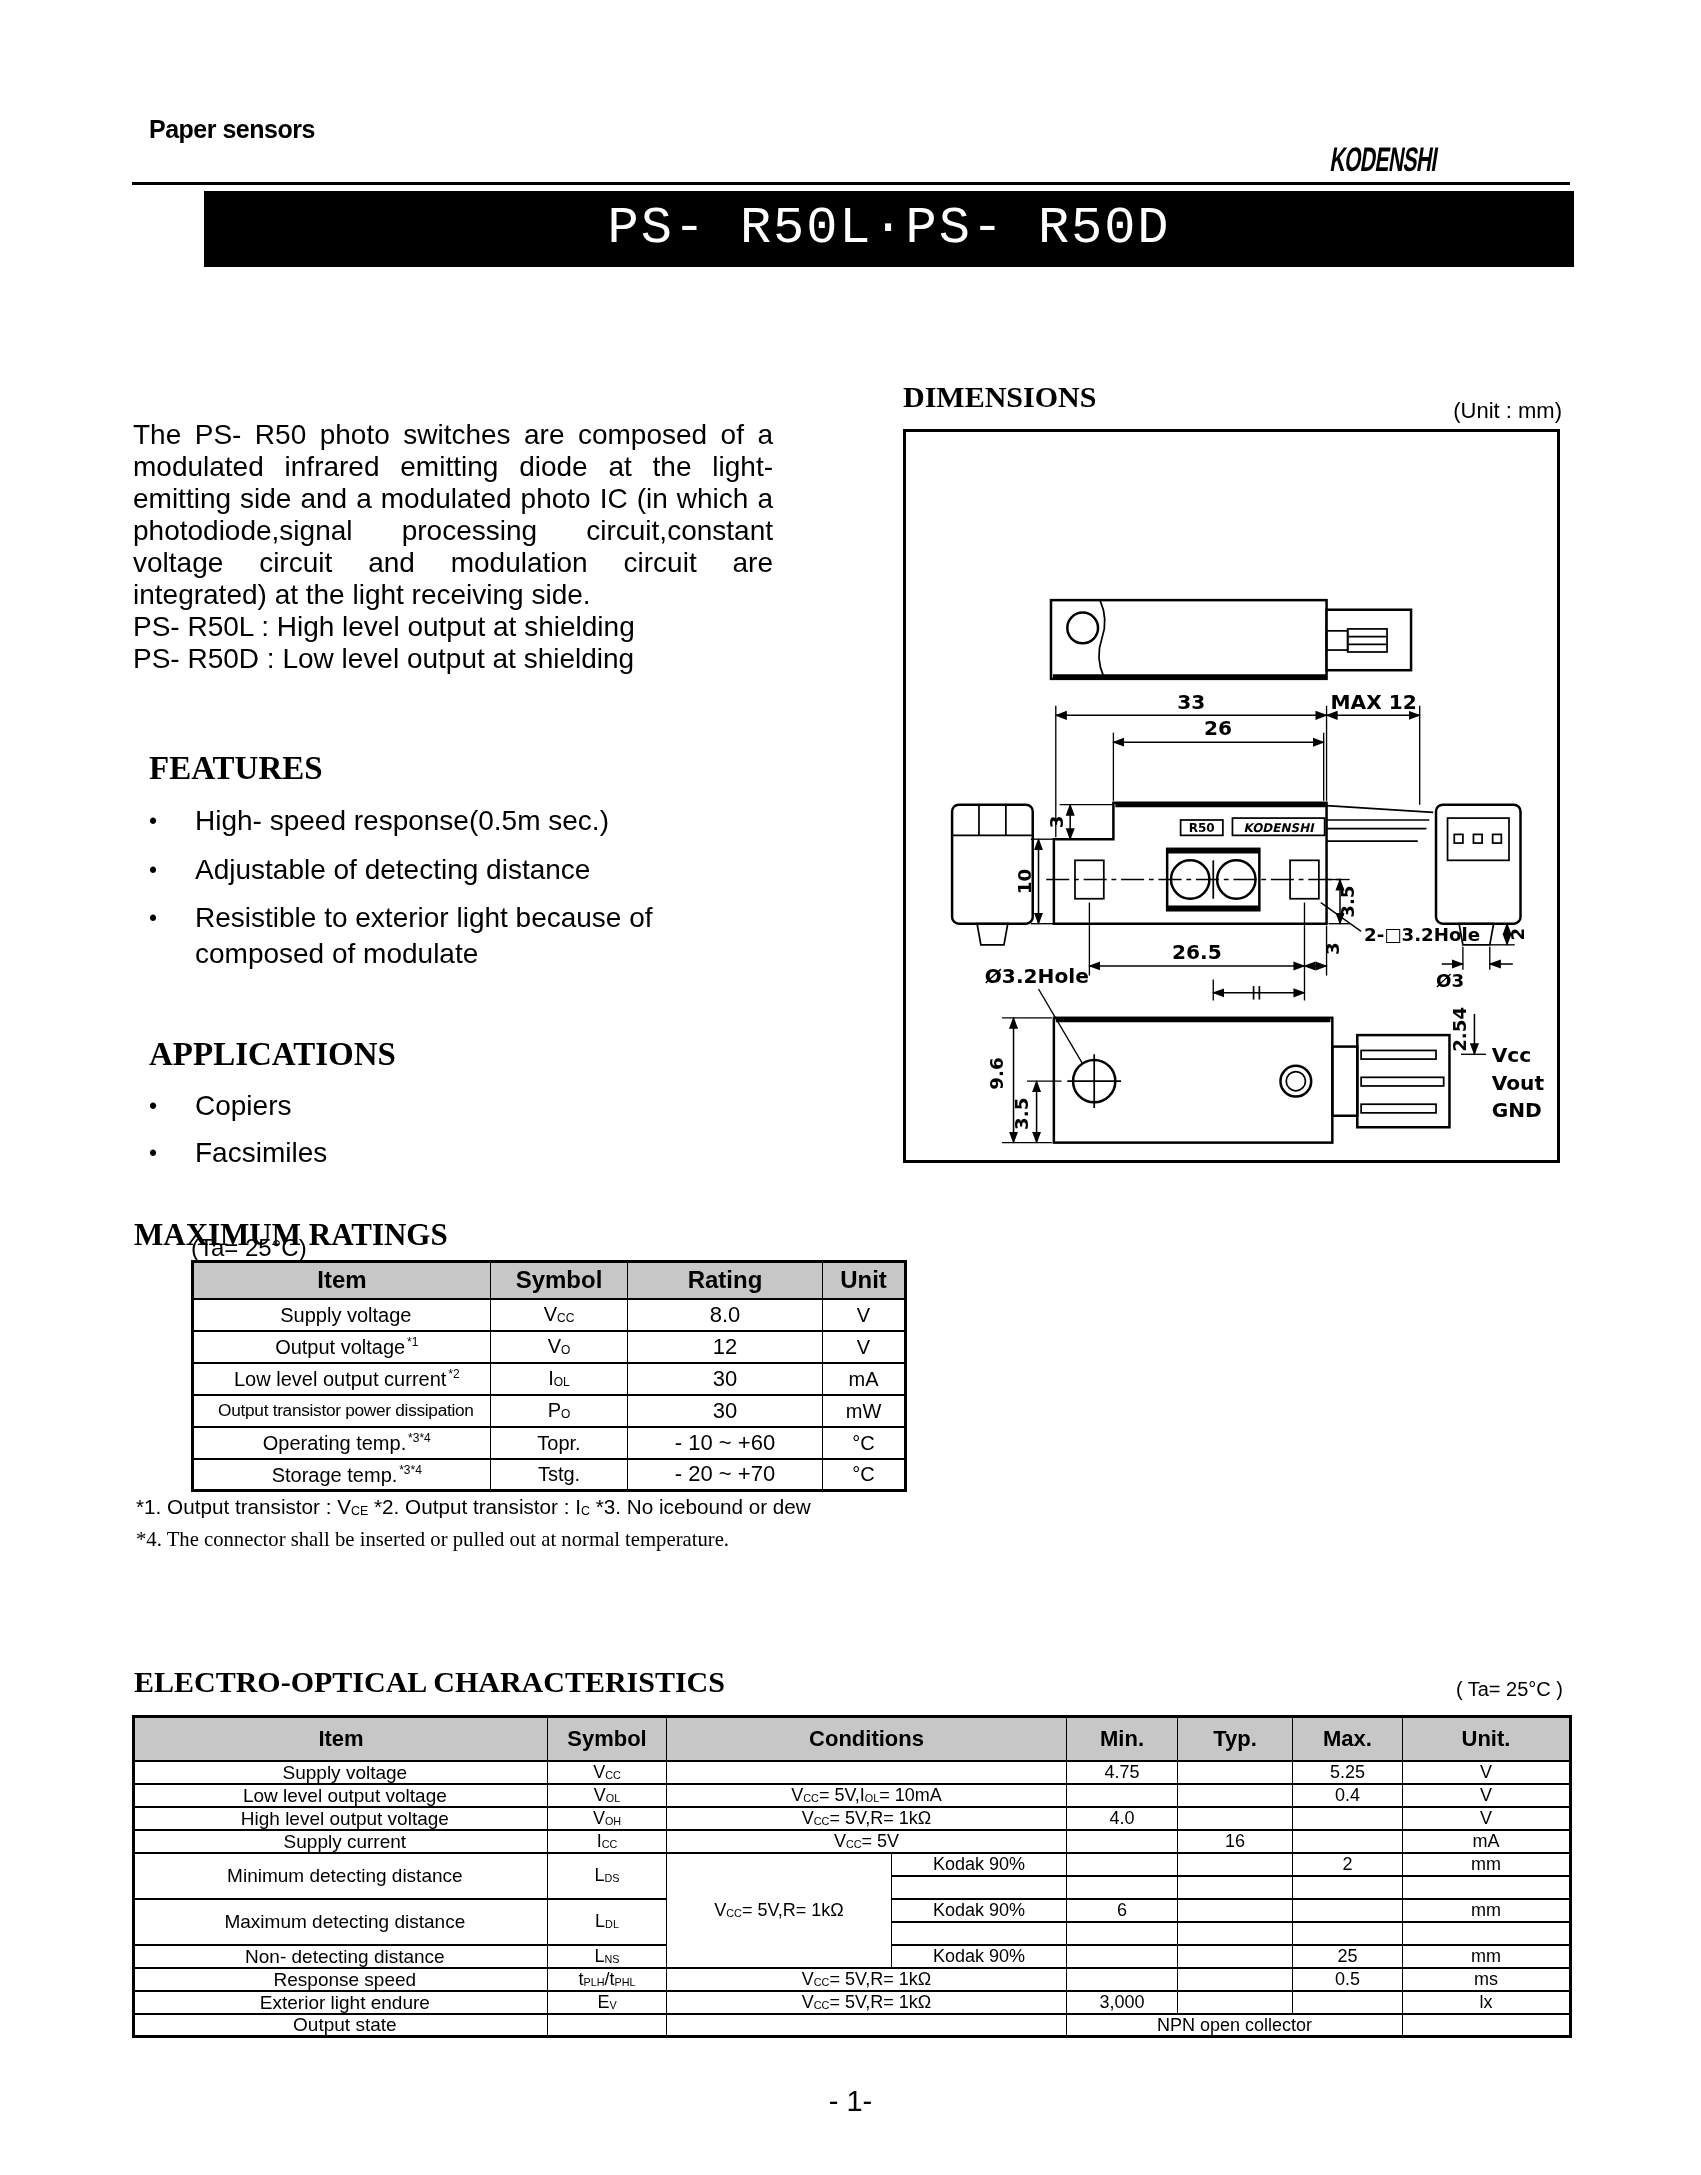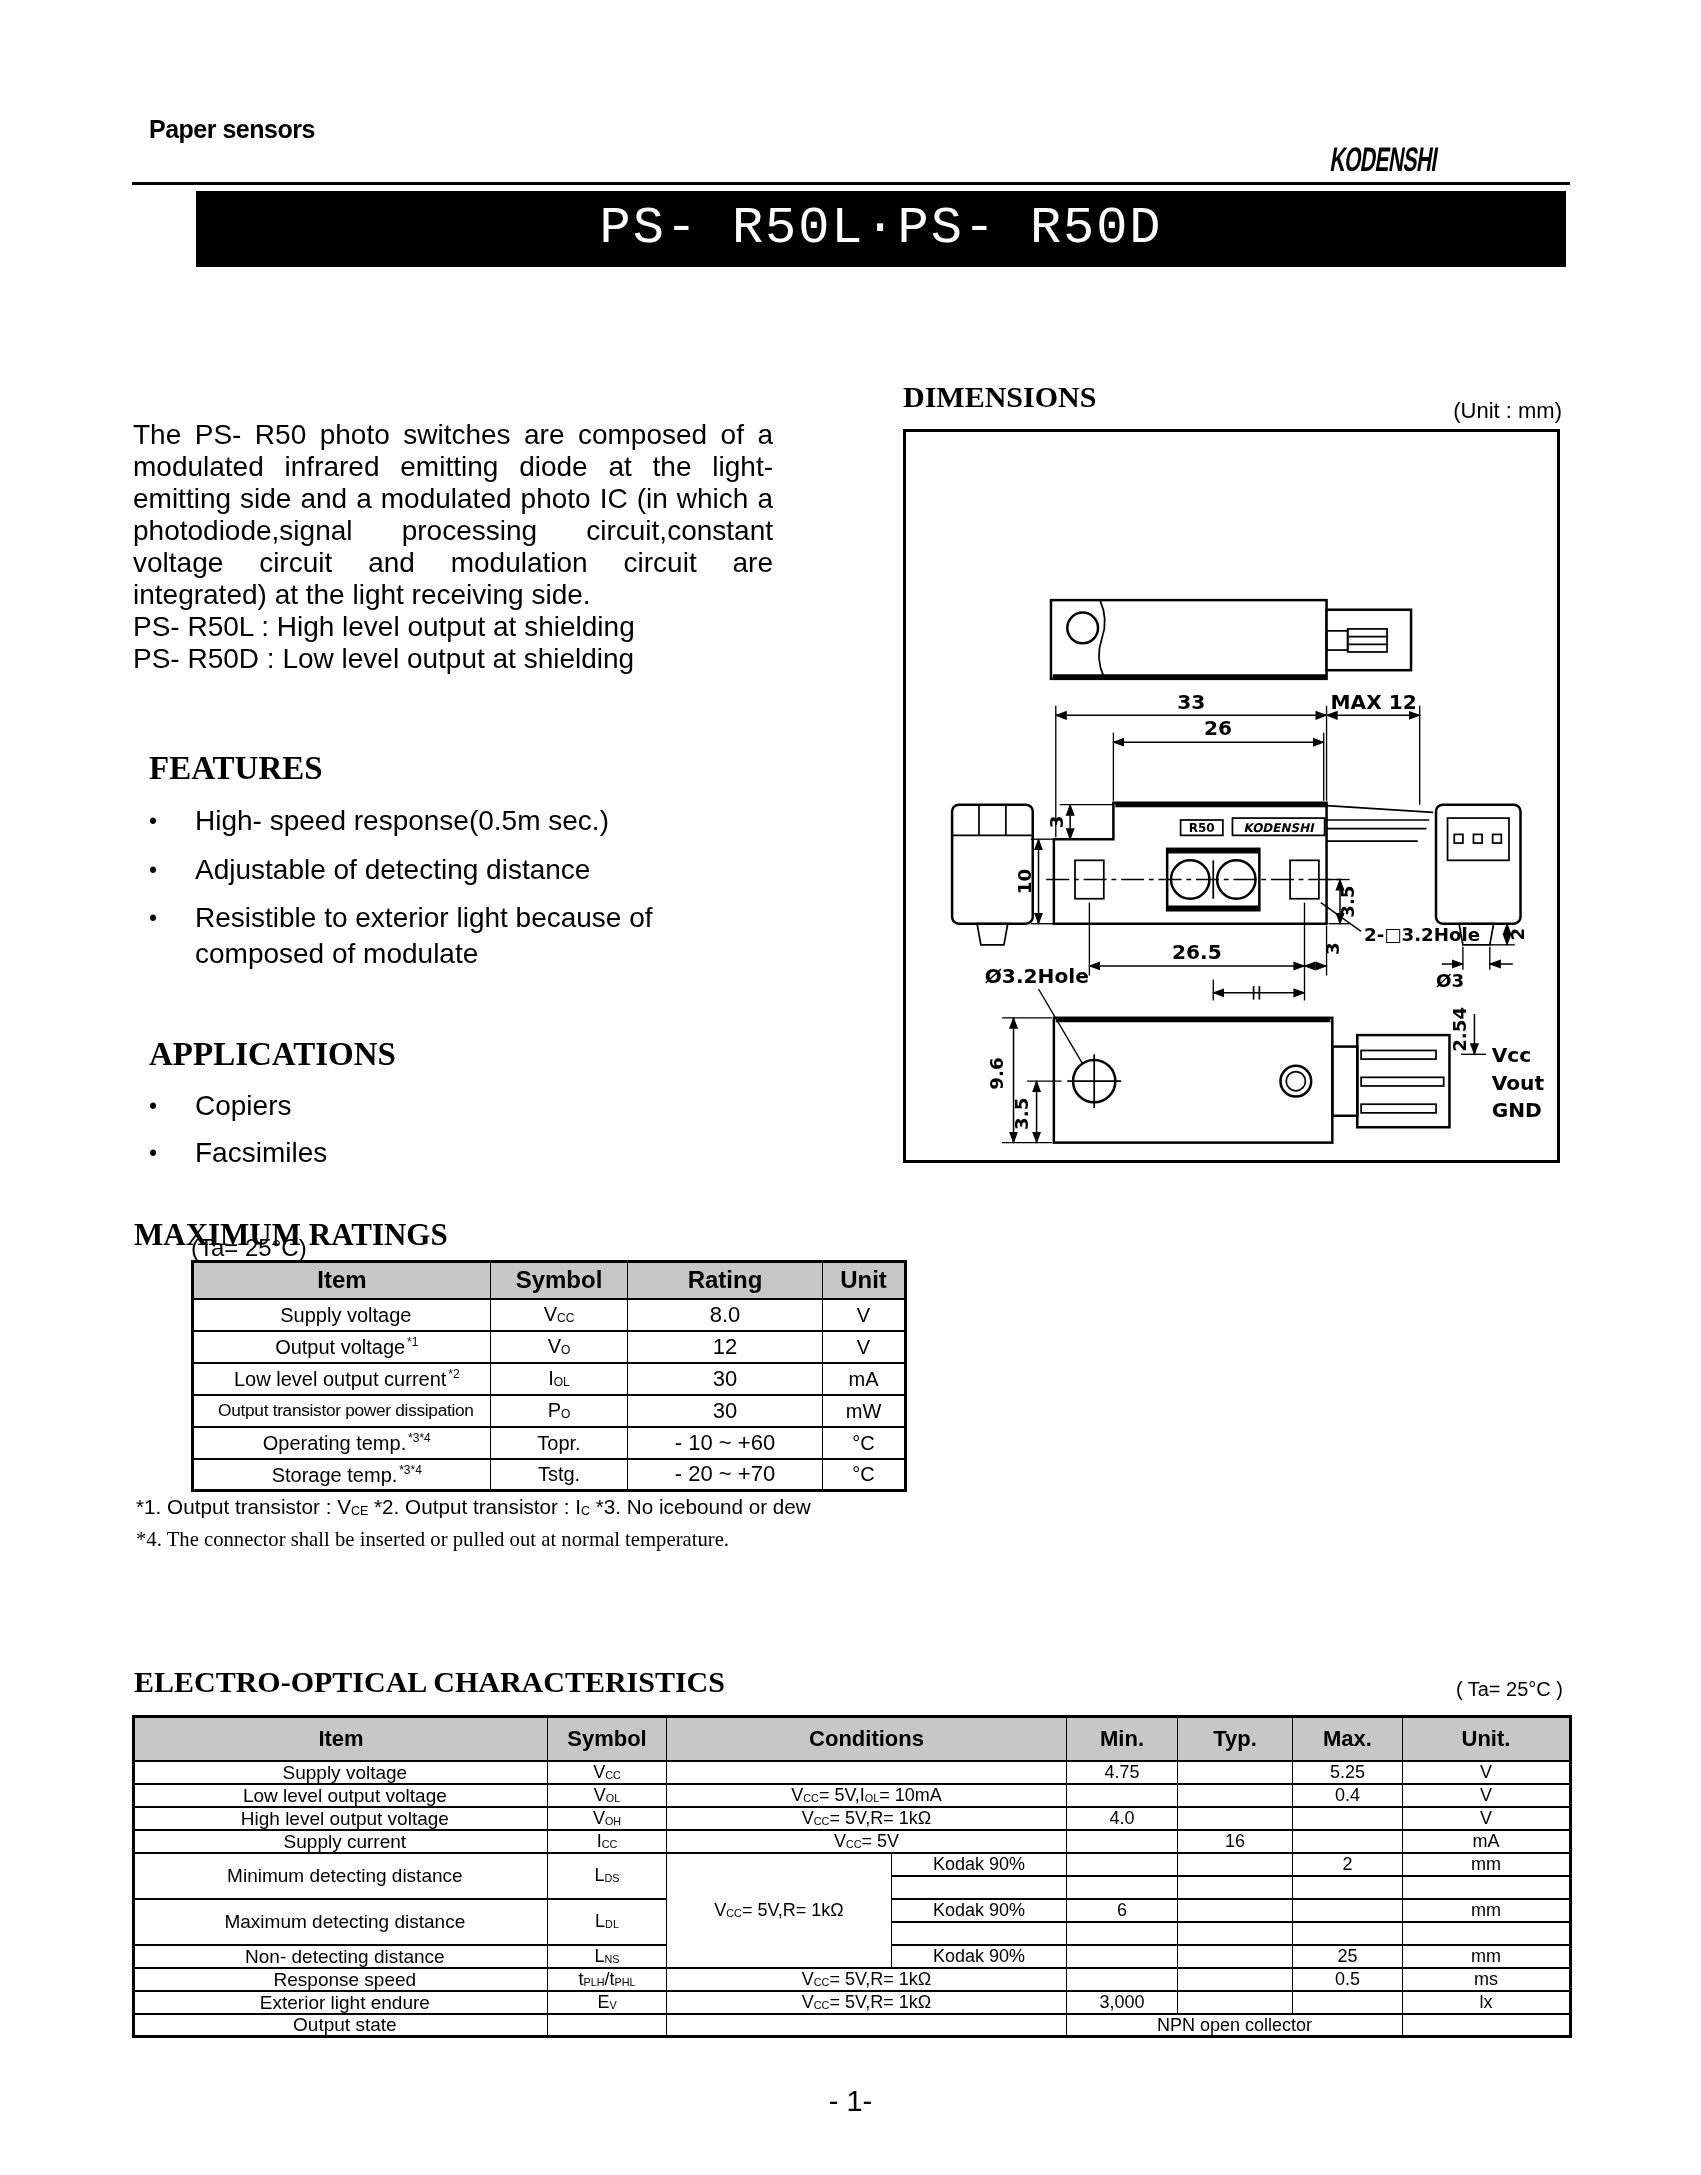--- a/index.html
+++ b/index.html
@@ -4,21 +4,21 @@
 <style>
   html,body{margin:0;padding:0;background:#fff;}
   .page{position:relative;width:1701px;height:2175px;background:#fff;overflow:hidden;
         font-family:"Liberation Sans",sans-serif;color:#000;}
   .abs{position:absolute;}
   
   .cat{left:149px;top:115px;font-size:25px;font-weight:bold;letter-spacing:-0.5px;}
   .logo{left:1328px;top:140px;font-size:34px;font-weight:bold;letter-spacing:-1px;
         transform:scale(.62,1) skewX(-14deg);transform-origin:left bottom;white-space:nowrap;}
   .hrule{left:132px;top:182px;width:1438px;height:2.9px;background:#000;}
-  .titlebar{left:196px;top:191px;width:1370px;height:76px;background:#000;text-align:center;}
+  .titlebar{left:204px;top:191px;width:1370px;height:76px;background:#000;text-align:center;}
   .titlebar span{color:#fff;font-family:"Liberation Mono",monospace;font-size:52px;line-height:76px;letter-spacing:1.9px;}
   
   .intro{left:133px;top:419px;width:640px;font-size:28px;line-height:32px;}
   .intro p{margin:0;text-align:justify;}
   .sh{font-family:"Liberation Serif",serif;font-weight:bold;white-space:nowrap;}
   .feat-h{left:149px;top:750px;font-size:33px;}
   .list{left:149px;width:639px;font-size:28px;}
   .li{display:flex;margin-bottom:12.5px;line-height:36px;}
   .blt{width:46px;flex:0 0 46px;font-size:23px;}
   .apps-h{left:149px;top:1036px;font-size:33px;}

